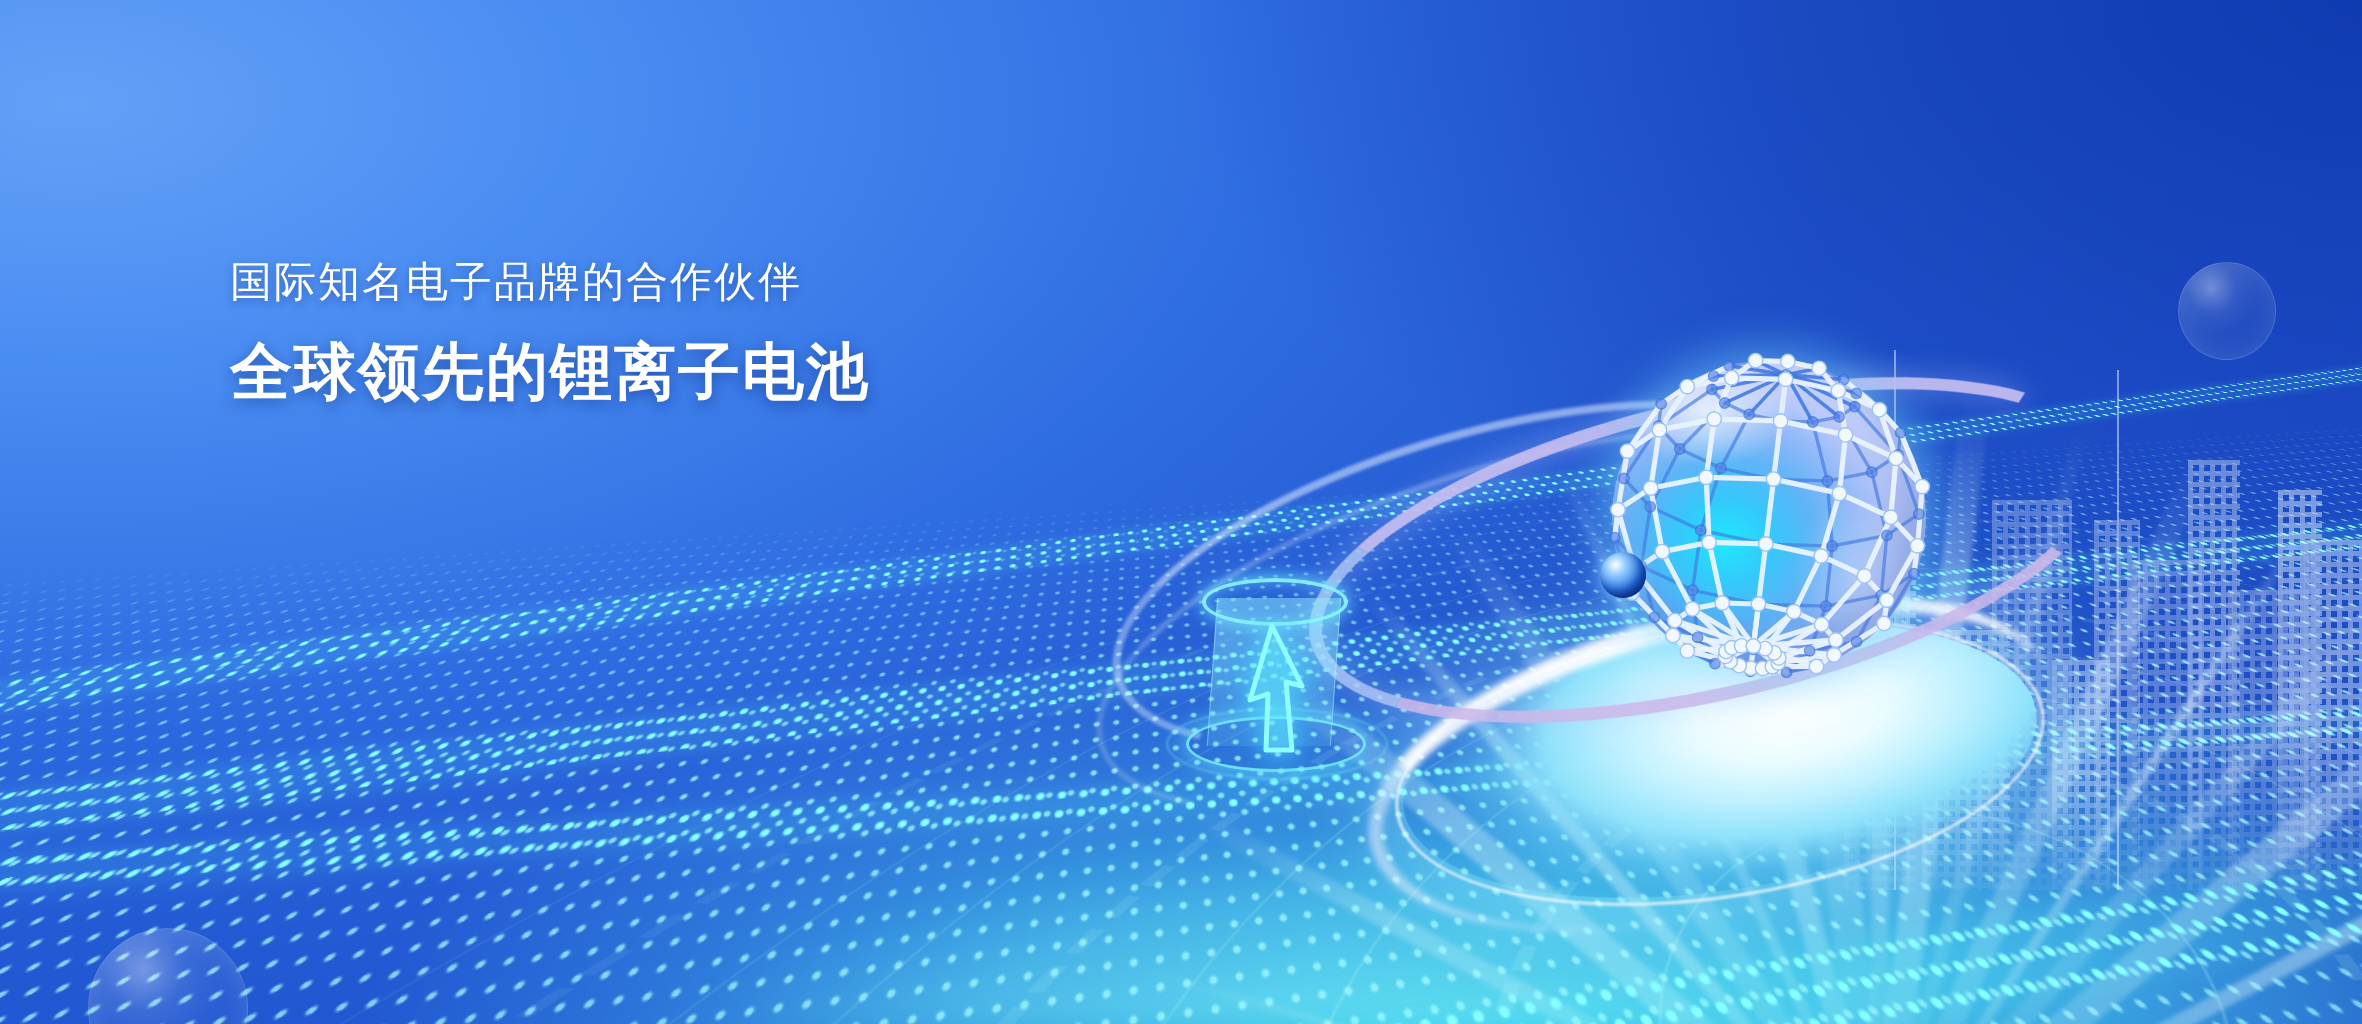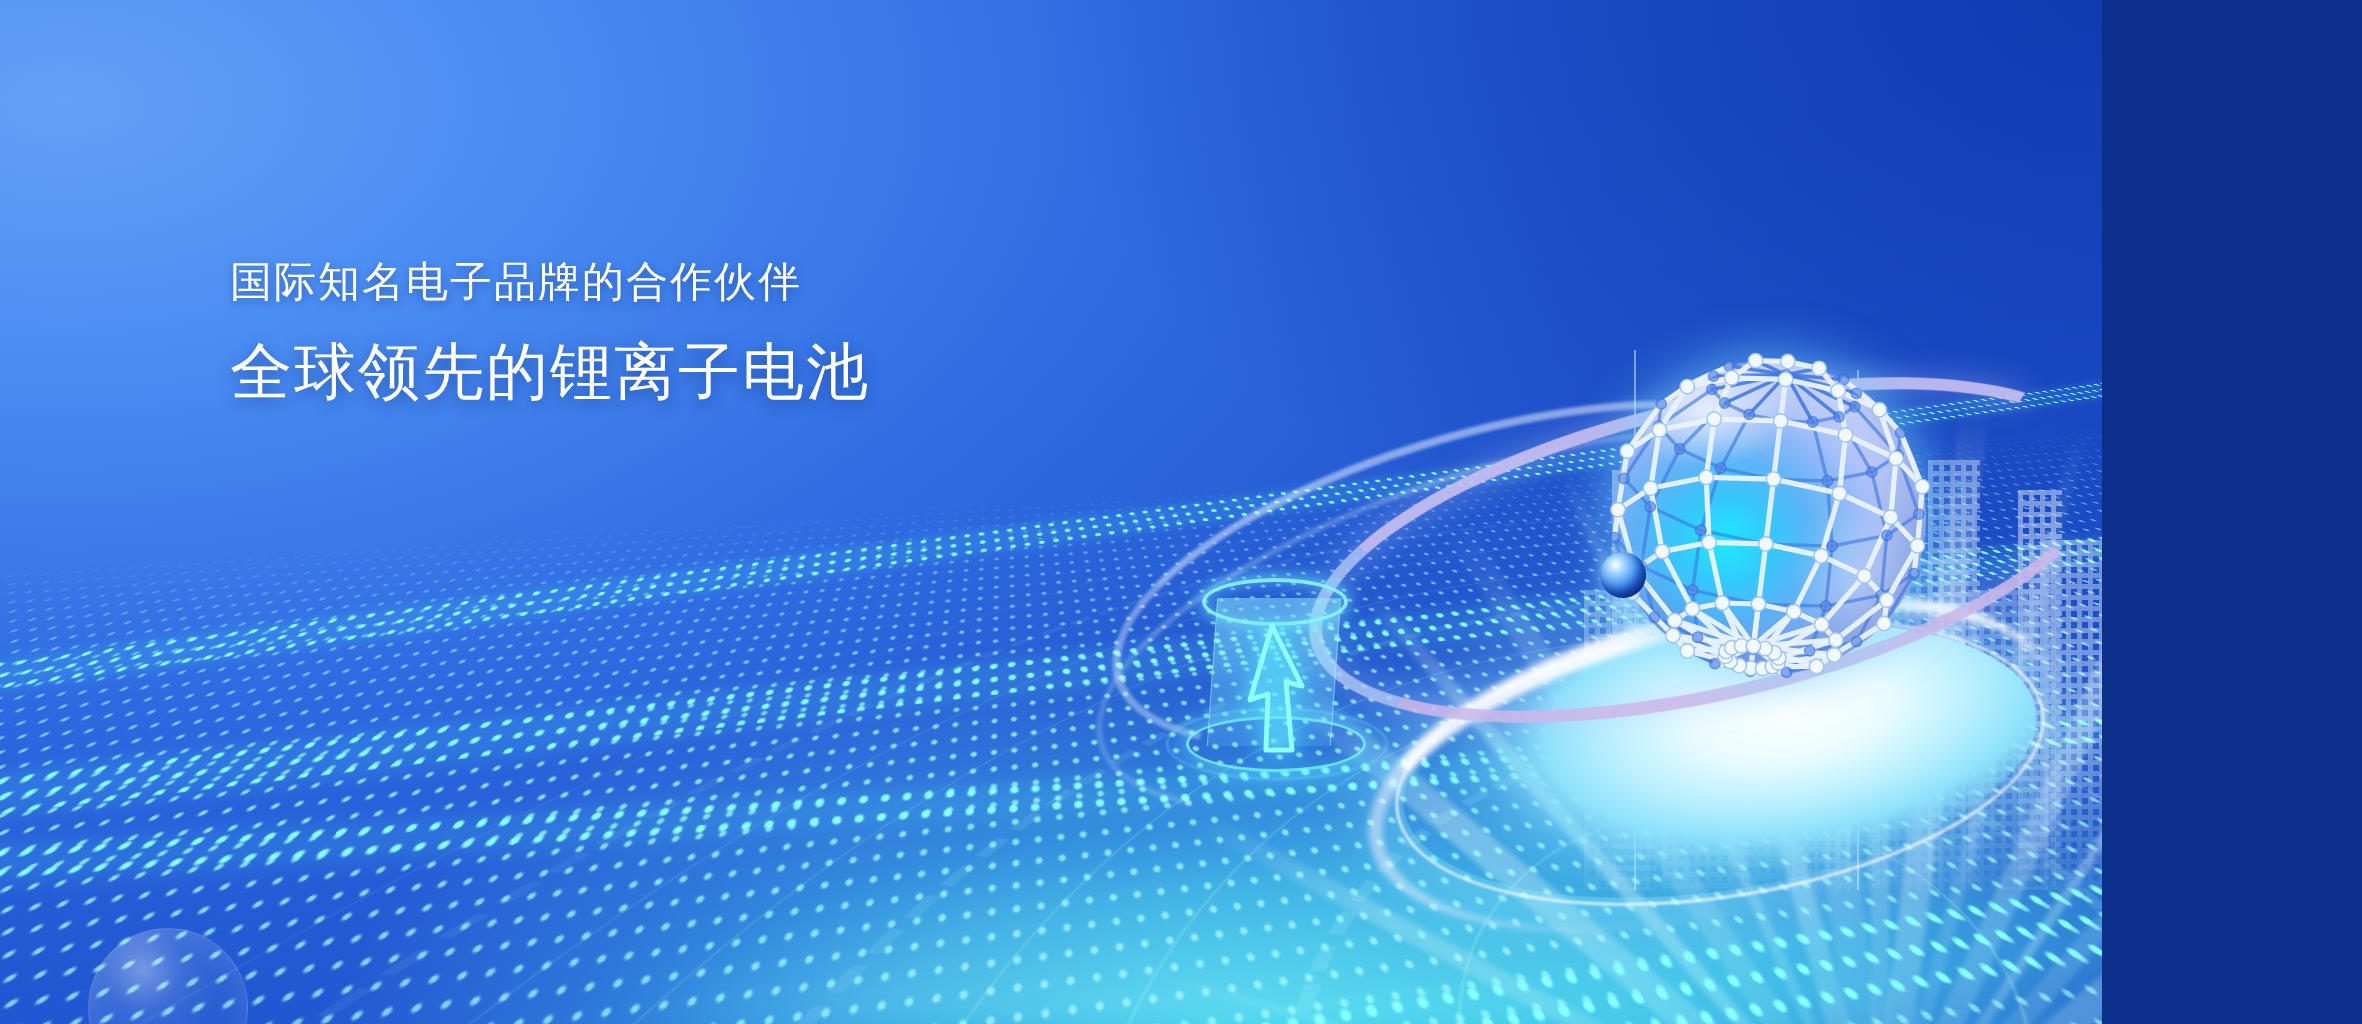--- a/index.html
+++ b/index.html
@@ -1,20 +1,20 @@
 <!DOCTYPE html>
 <html lang="zh"><head>
 <meta charset="utf-8">
 <title>Banner</title>
 <style>
   html,body{margin:0;padding:0;background:#0d2f8c;}
   *{box-sizing:border-box;}
   #stage{
     position:relative;
-    width:2102px;
+    width:2362px;
     height:1024px;
     overflow:hidden;
     font-family:"Liberation Sans","DejaVu Sans",sans-serif;
     background:
       radial-gradient(120% 140% at 3% 10%, #63a0f8 0%, #4a8df2 18%, #2f6de2 42%, #2458cf 62%, #1c49c2 100%);
   }
 
   .layer{position:absolute;inset:0;pointer-events:none;}
 
   
@@ -242,21 +242,21 @@
     font-weight:400;
     text-shadow:0 3px 10px rgba(10,40,120,.45);
     white-space:nowrap;
   }
   #headline{
     color:#ffffff;
     font-size:62px;
     line-height:1.32;
     letter-spacing:2px;
     margin:0;
-    font-weight:400;
+    font-weight:700;
     text-shadow:0 4px 14px rgba(10,40,120,.5);
   }
   #headline .hl{display:block; white-space:nowrap;}
 </style>
 </head>
 <body>
 
 <div id="stage">
 
   <div class="layer" id="vig-tr"></div>

